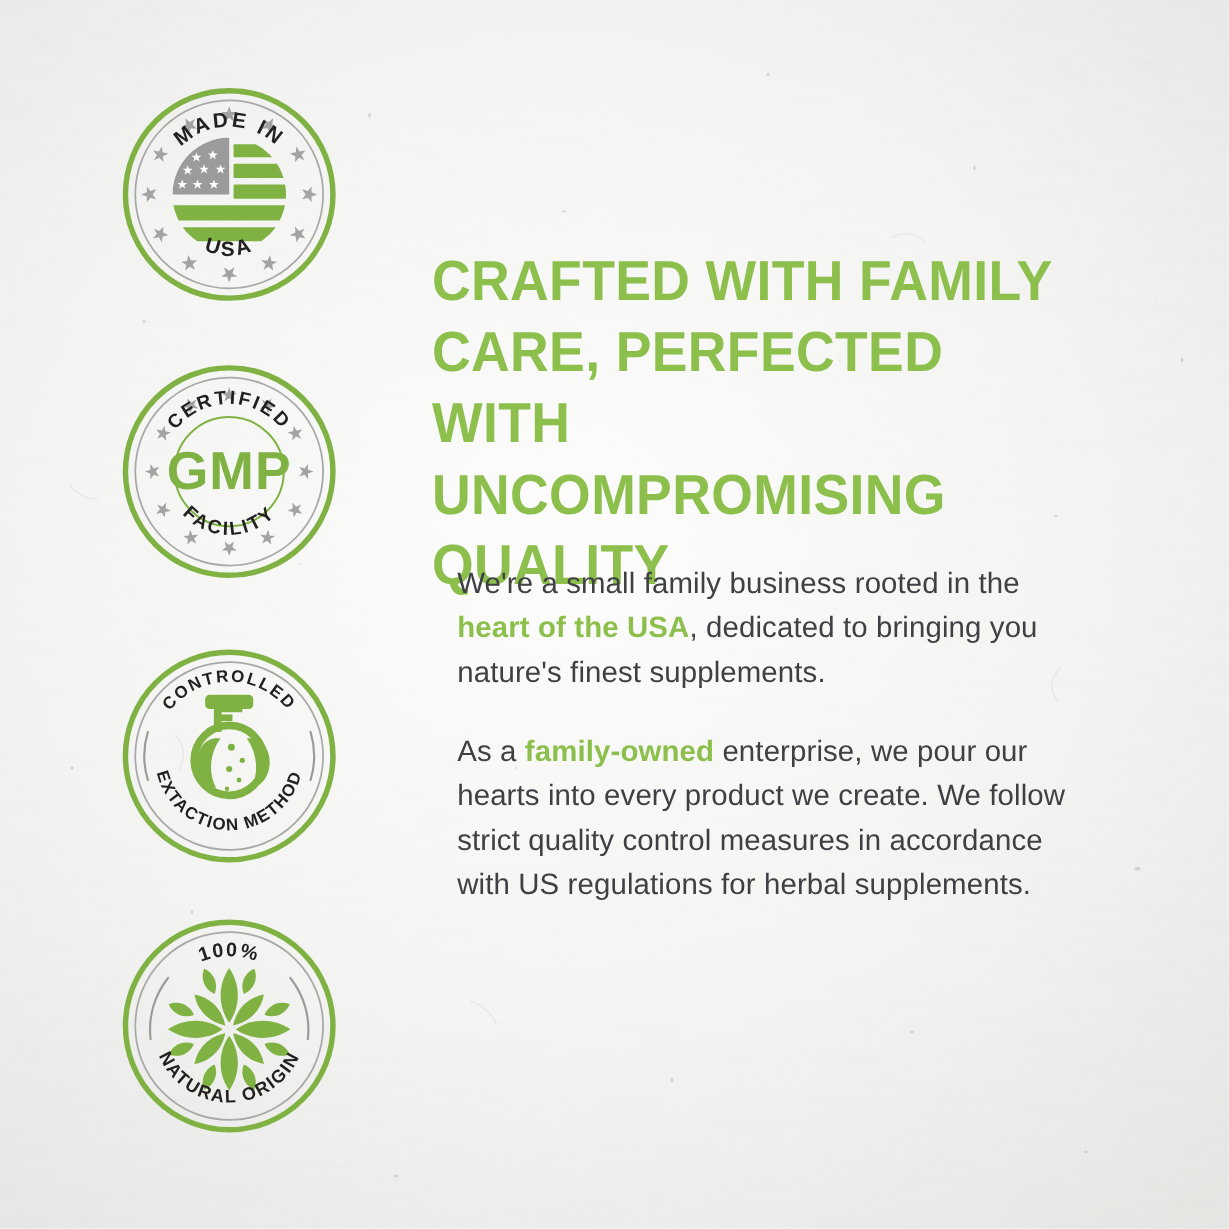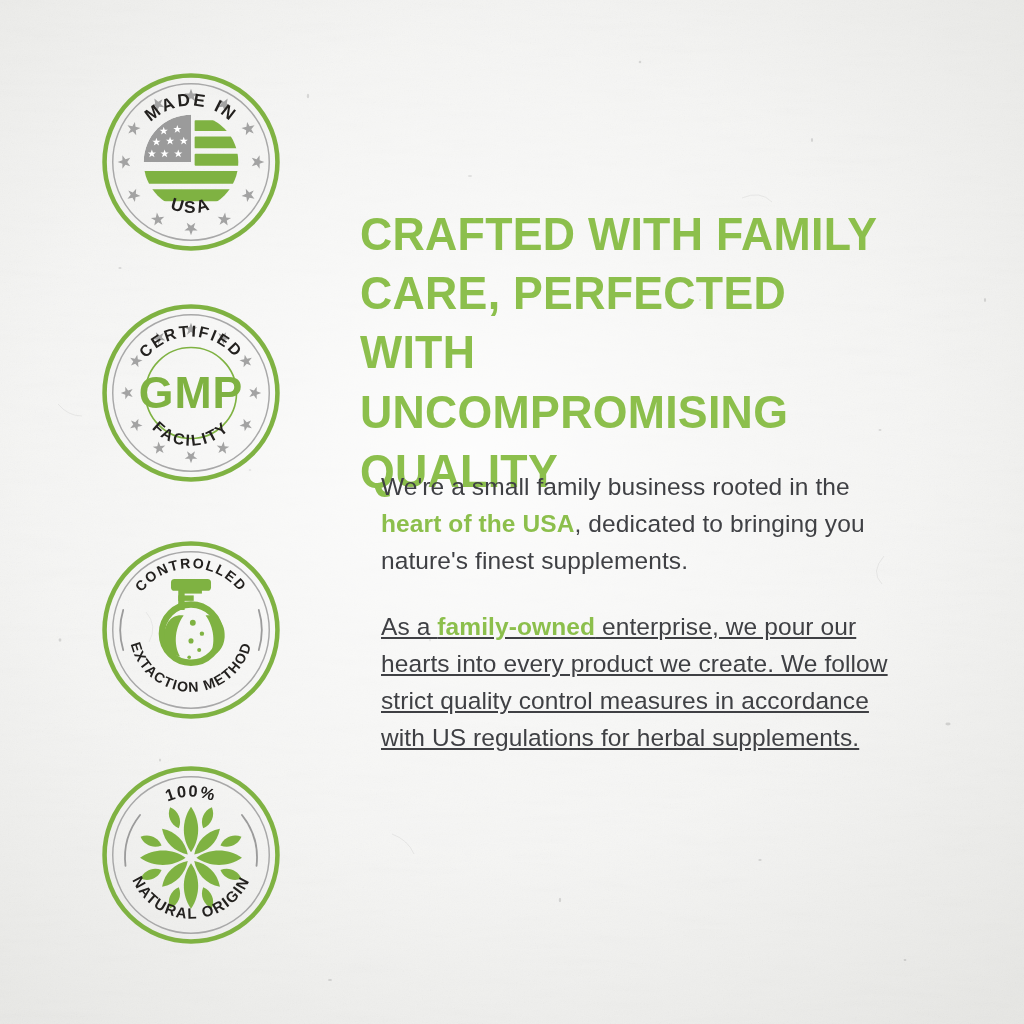--- a/index.html
+++ b/index.html
@@ -79,21 +79,21 @@
   }
   .para {
     margin: 0 0 28px 0;
     color: #3f4044;
     font-family: "Liberation Sans", sans-serif;
     font-size: 24.5px;
     line-height: 1.52;
     letter-spacing: .1px;
     font-weight: 400;
   }
-  .para:last-child { margin-bottom: 0; text-decoration: underline; }
+  .para:last-child { margin-bottom: 0; }
   .hl {
     color: #8cbf4c;
     font-weight: bold;
   }
 </style>
 </head>
 <body>
 
 <div id="canvas">
 

